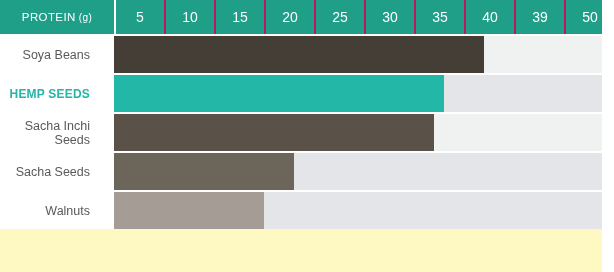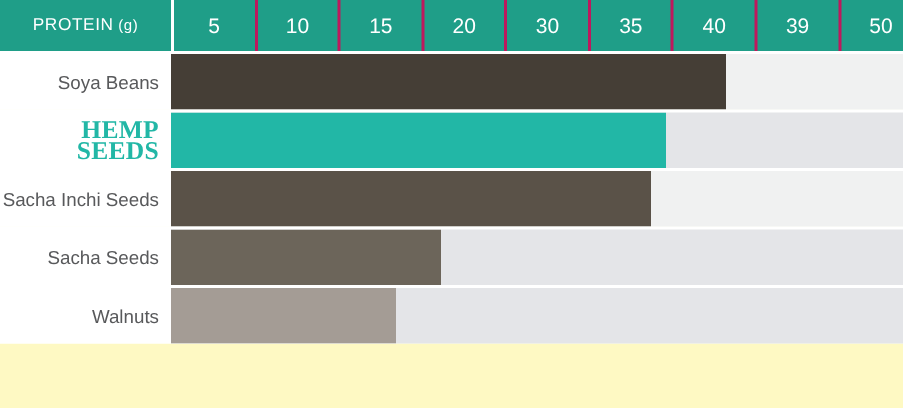--- a/index.html
+++ b/index.html
@@ -77,29 +77,28 @@
     width: 114px;
     flex: 0 0 114px;
     background: #ffffff;
     color: #58595b;
     font-size: 12.5px;
     line-height: 14px;
     display: flex;
     align-items: center;
     justify-content: flex-end;
     text-align: right;
-    padding-right: 8px;
+    padding-right: 24px;
     box-sizing: border-box;
   }
   .row-label.highlight {
     color: #22b7a6;
     font-weight: bold;
-    font-size: 17px;
+    font-size: 12px;
     letter-spacing: 0.2px;
-    font-family: Liberation Serif, serif;
   }
   .row-track {
     flex: 1 1 auto;
     position: relative;
     background: #f0f1f1;
     overflow: hidden;
   }
   .row-track.alt {
     background: #e4e5e8;
   }
@@ -119,20 +118,21 @@
   <div class="chart-header">
     <div class="header-label-cell">
       <span>PROTEIN</span>
         <span class="unit">(g)</span>
     </div>
     <div class="header-ticks">
         <div class="tick-cell">5</div>
         <div class="tick-cell">10</div>
         <div class="tick-cell">15</div>
         <div class="tick-cell">20</div>
+        <div class="tick-cell">25</div>
         <div class="tick-cell">30</div>
         <div class="tick-cell">35</div>
         <div class="tick-cell">40</div>
         <div class="tick-cell">39</div>
         <div class="tick-cell">50</div>
       </div>
   </div>
 
   <div class="chart-rows">
       <div class="chart-row">

